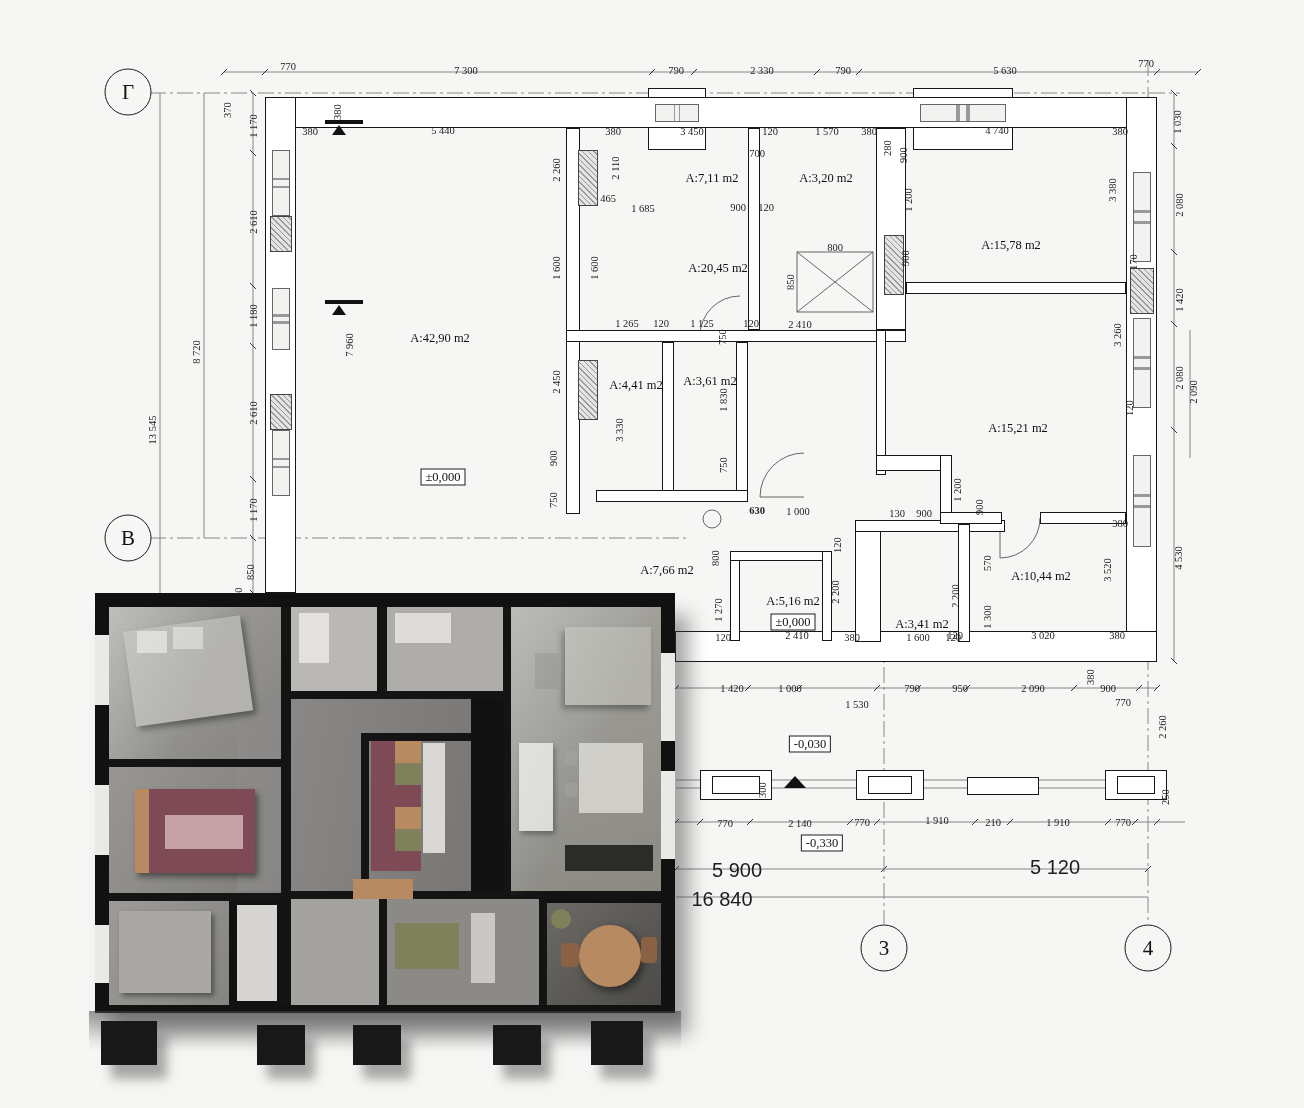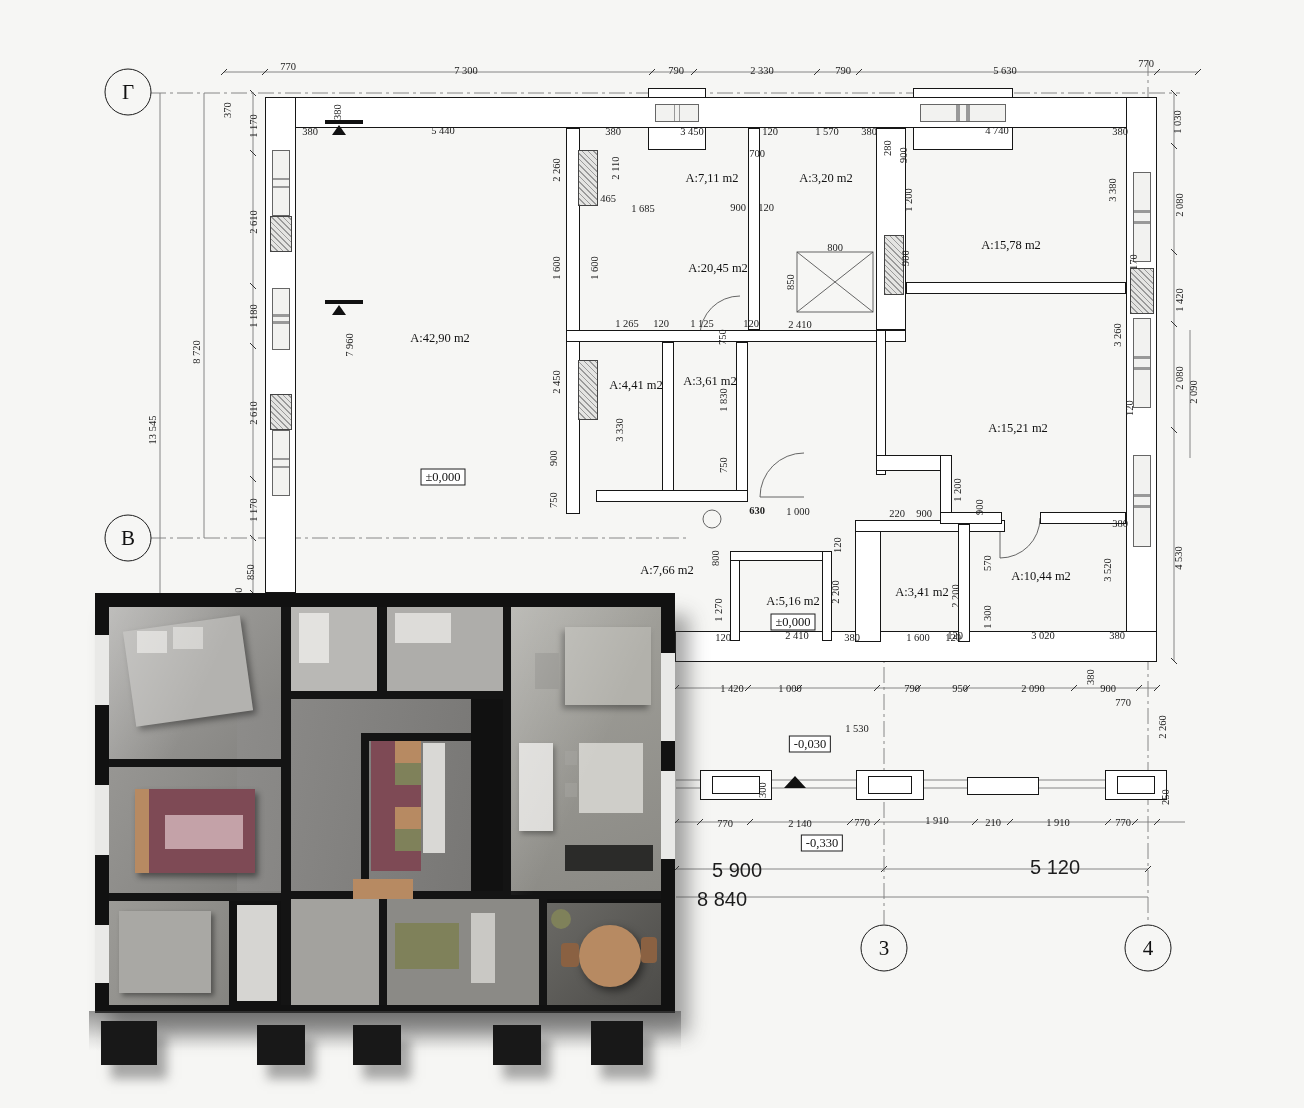--- a/index.html
+++ b/index.html
@@ -203,42 +203,42 @@
       <span class="dim rot" style="left: 1133px; top: 262px;">170</span>
       <span class="dim rot" style="left: 1117px; top: 335px;">3 260</span>
       <span class="dim rot" style="left: 1129px; top: 408px;">120</span>
       <span class="dim rot" style="left: 1179px; top: 205px;">2 080</span>
       <span class="dim rot" style="left: 1179px; top: 300px;">1 420</span>
       <span class="dim rot" style="left: 1179px; top: 378px;">2 080</span>
       <span class="dim rot" style="left: 1193px; top: 392px;">2 090</span>
       <span class="dim rot" style="left: 1178px; top: 558px;">4 530</span>
       <span class="dim rot" style="left: 1107px; top: 570px;">3 520</span>
       <span class="dim" style="left: 1120px; top: 523px;">380</span>
-      <span class="dim" style="left: 897px; top: 513px;">220</span>
+      <span class="dim" style="left: 897px; top: 513px;">130</span>
       <span class="dim" style="left: 924px; top: 513px;">900</span>
       <span class="dim rot" style="left: 957px; top: 490px;">1 200</span>
       <span class="dim rot" style="left: 979px; top: 507px;">900</span>
       <span class="dim rot" style="left: 987px; top: 563px;">570</span>
       <span class="dim rot" style="left: 987px; top: 617px;">1 300</span>
       <span class="dim" style="left: 955px; top: 635px;">120</span>
       <span class="dim" style="left: 1043px; top: 635px;">3 020</span>
       <span class="dim" style="left: 1117px; top: 635px;">380</span>
       <span class="dim rot" style="left: 835px; top: 592px;">2 200</span>
       <span class="dim rot" style="left: 955px; top: 596px;">2 200</span>
       <span class="dim rot" style="left: 837px; top: 545px;">120</span>
       <span class="dim rot" style="left: 718px; top: 610px;">1 270</span>
       <span class="dim rot" style="left: 715px; top: 558px;">800</span>
       <span class="dim" style="left: 723px; top: 637px;">120</span>
       <span class="dim" style="left: 797px; top: 635px;">2 410</span>
       <span class="dim" style="left: 852px; top: 637px;">380</span>
       <span class="dim" style="left: 918px; top: 637px;">1 600</span>
       <span class="dim" style="left: 953px; top: 637px;">120</span>
       <span class="dim" style="left: 732px; top: 688px;">1 420</span>
       <span class="dim" style="left: 790px; top: 688px;">1 000</span>
-      <span class="dim" style="left: 857px; top: 728px;">1 530</span>
+      <span class="dim" style="left: 857px; top: 704px;">1 530</span>
       <span class="dim" style="left: 912px; top: 688px;">790</span>
       <span class="dim" style="left: 960px; top: 688px;">950</span>
       <span class="dim" style="left: 1033px; top: 688px;">2 090</span>
       <span class="dim rot" style="left: 1090px; top: 677px;">380</span>
       <span class="dim" style="left: 1108px; top: 688px;">900</span>
       <span class="dim" style="left: 1123px; top: 702px;">770</span>
       <span class="dim rot" style="left: 1162px; top: 727px;">2 260</span>
       <span class="dim rot" style="left: 762px; top: 790px;">300</span>
       <span class="dim" style="left: 725px; top: 823px;">770</span>
       <span class="dim" style="left: 800px; top: 823px;">2 140</span>
@@ -251,29 +251,29 @@
       <span class="room" style="left: 440px; top: 338px;">A:42,90 m2</span>
       <span class="room" style="left: 712px; top: 178px;">A:7,11 m2</span>
       <span class="room" style="left: 826px; top: 178px;">A:3,20 m2</span>
       <span class="room" style="left: 718px; top: 268px;">A:20,45 m2</span>
       <span class="room" style="left: 1011px; top: 245px;">A:15,78 m2</span>
       <span class="room" style="left: 1018px; top: 428px;">A:15,21 m2</span>
       <span class="room" style="left: 636px; top: 385px;">A:4,41 m2</span>
       <span class="room" style="left: 710px; top: 381px;">A:3,61 m2</span>
       <span class="room" style="left: 667px; top: 570px; text-align: right;">A:7,66 m2</span>
       <span class="room" style="left: 793px; top: 601px;">A:5,16 m2</span>
-      <span class="room" style="left: 922px; top: 592px; text-align: center;">A:3,41 m2</span>
+      <span class="room" style="left: 922px; top: 624px; text-align: center;">A:3,41 m2</span>
       <span class="room" style="left: 1041px; top: 576px;">A:10,44 m2</span>
       <span class="elev" style="left: 443px; top: 477px;">±0,000</span>
       <span class="elev" style="left: 793px; top: 622px;">±0,000</span>
       <span class="elev" style="left: 810px; top: 744px;">-0,030</span>
       <span class="elev" style="left: 822px; top: 843px;">-0,330</span>
       <span class="total" style="left: 737px; top: 870px;">5 900</span>
       <span class="total" style="left: 1055px; top: 867px; text-align: center;">5 120</span>
-      <span class="total" style="left: 722px; top: 899px;">8 840</span>
+      <span class="total" style="left: 722px; top: 899px;">16 840</span>
     </div>
   <div class="lyr" id="axes">
       <div class="axis" style="left: 128px; top: 92px;">Г</div>
       <div class="axis" style="left: 128px; top: 538px;">В</div>
       <div class="axis" style="left: 884px; top: 948px;">3</div>
       <div class="axis" style="left: 1148px; top: 948px;">4</div>
     </div>
 
   <div id="render">
     <div id="plate">

